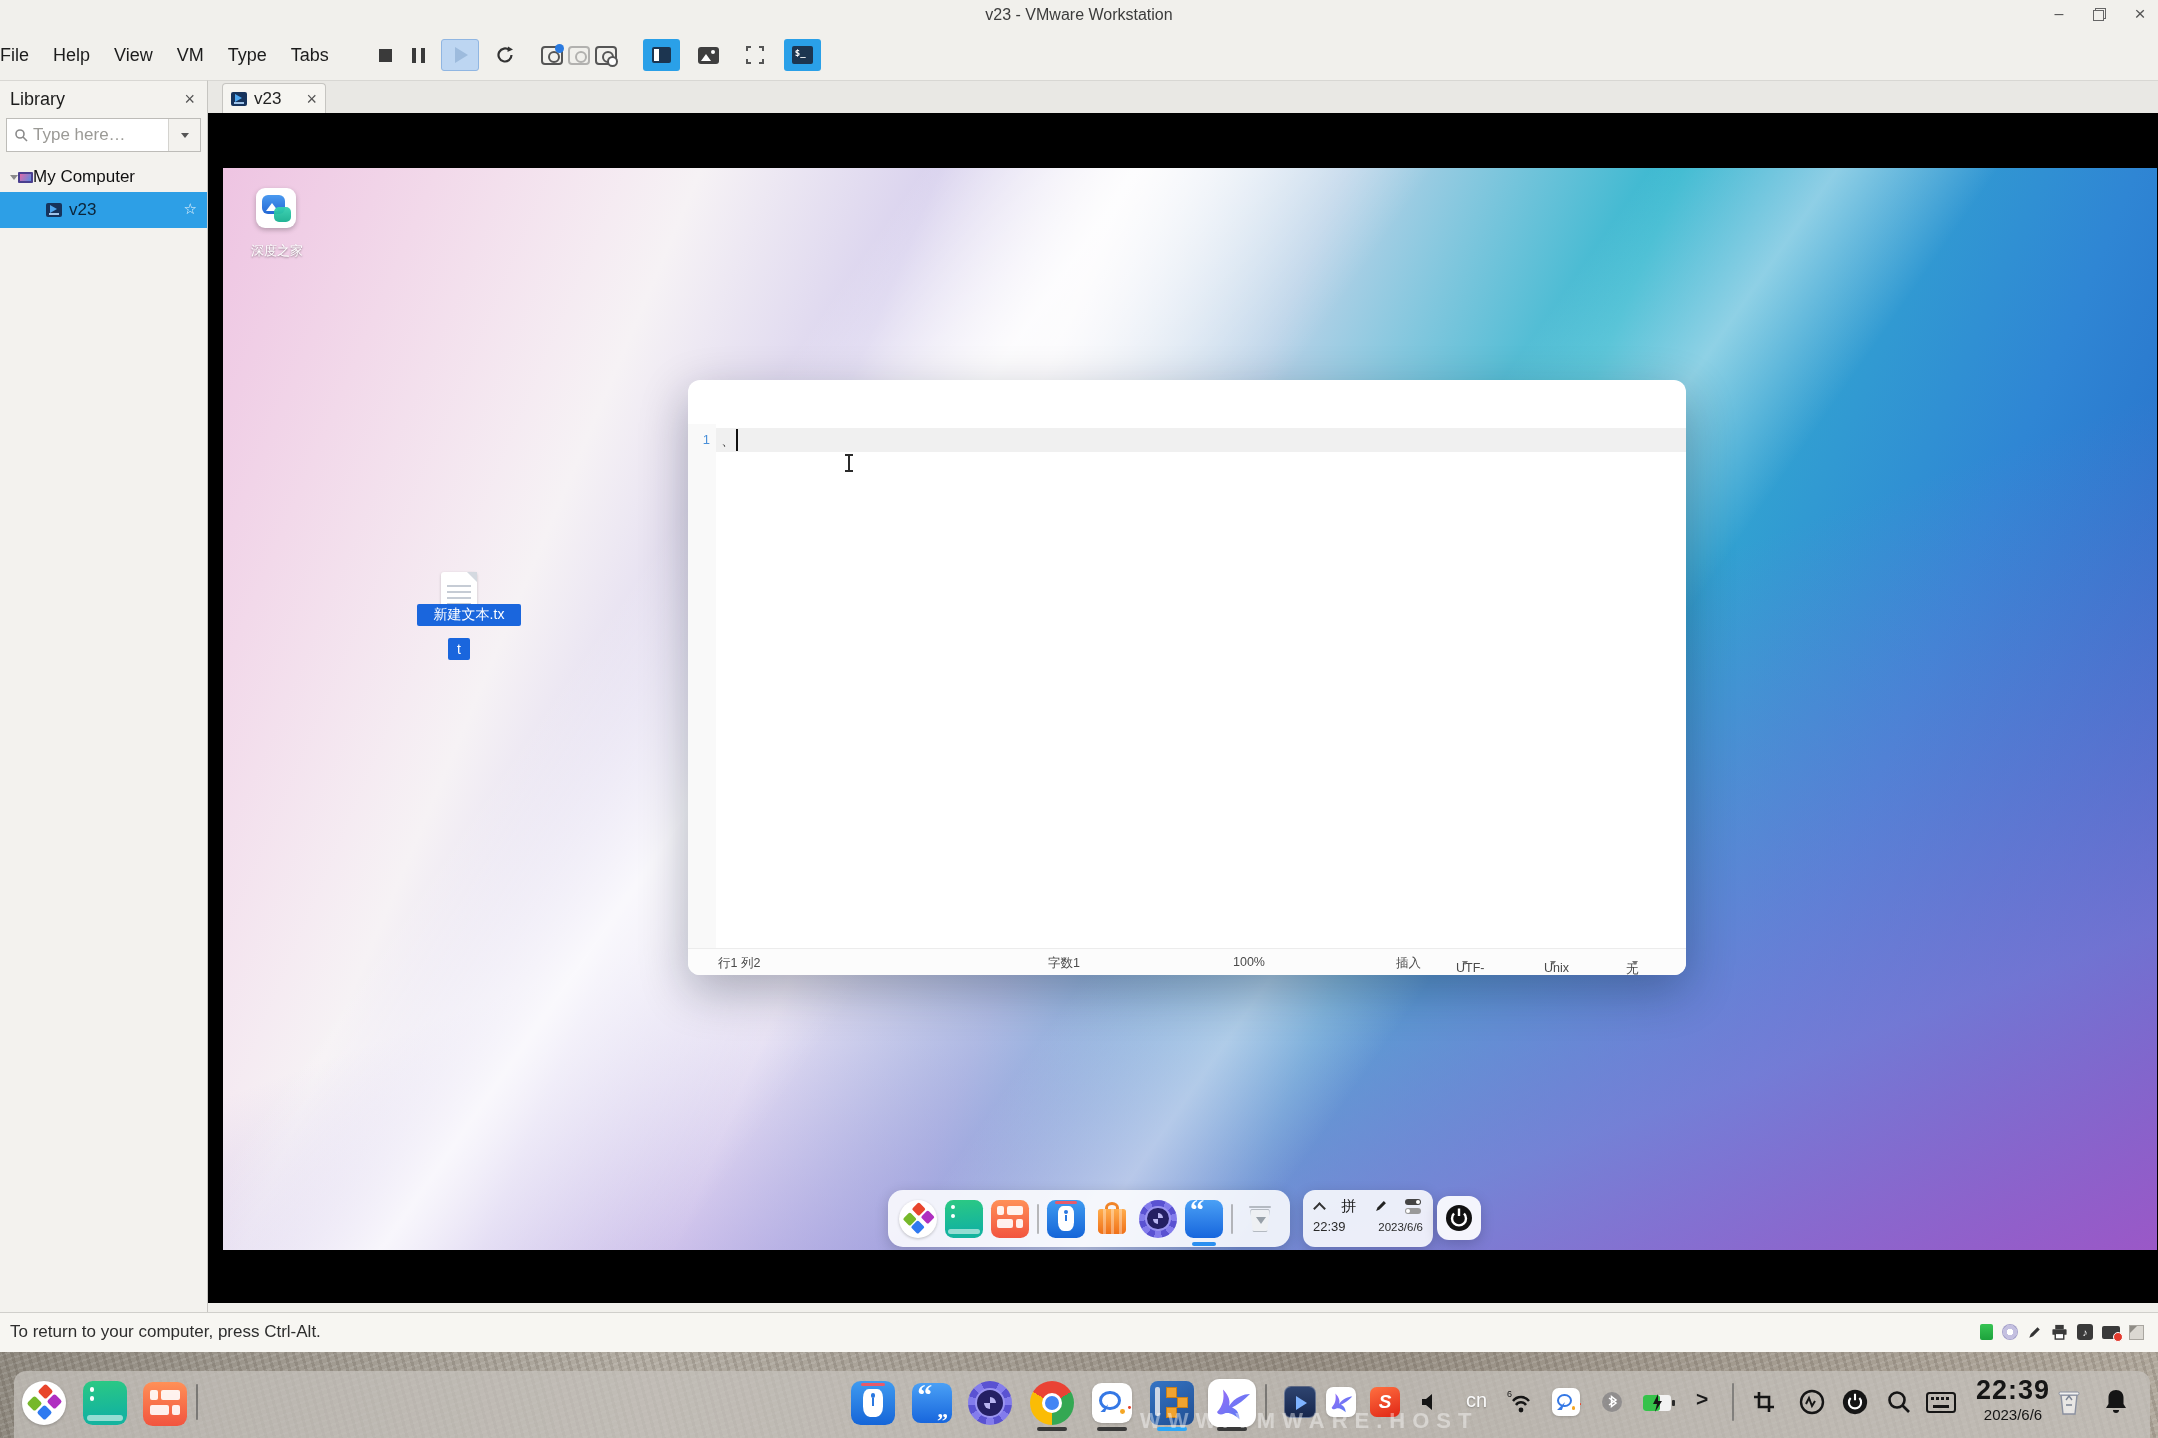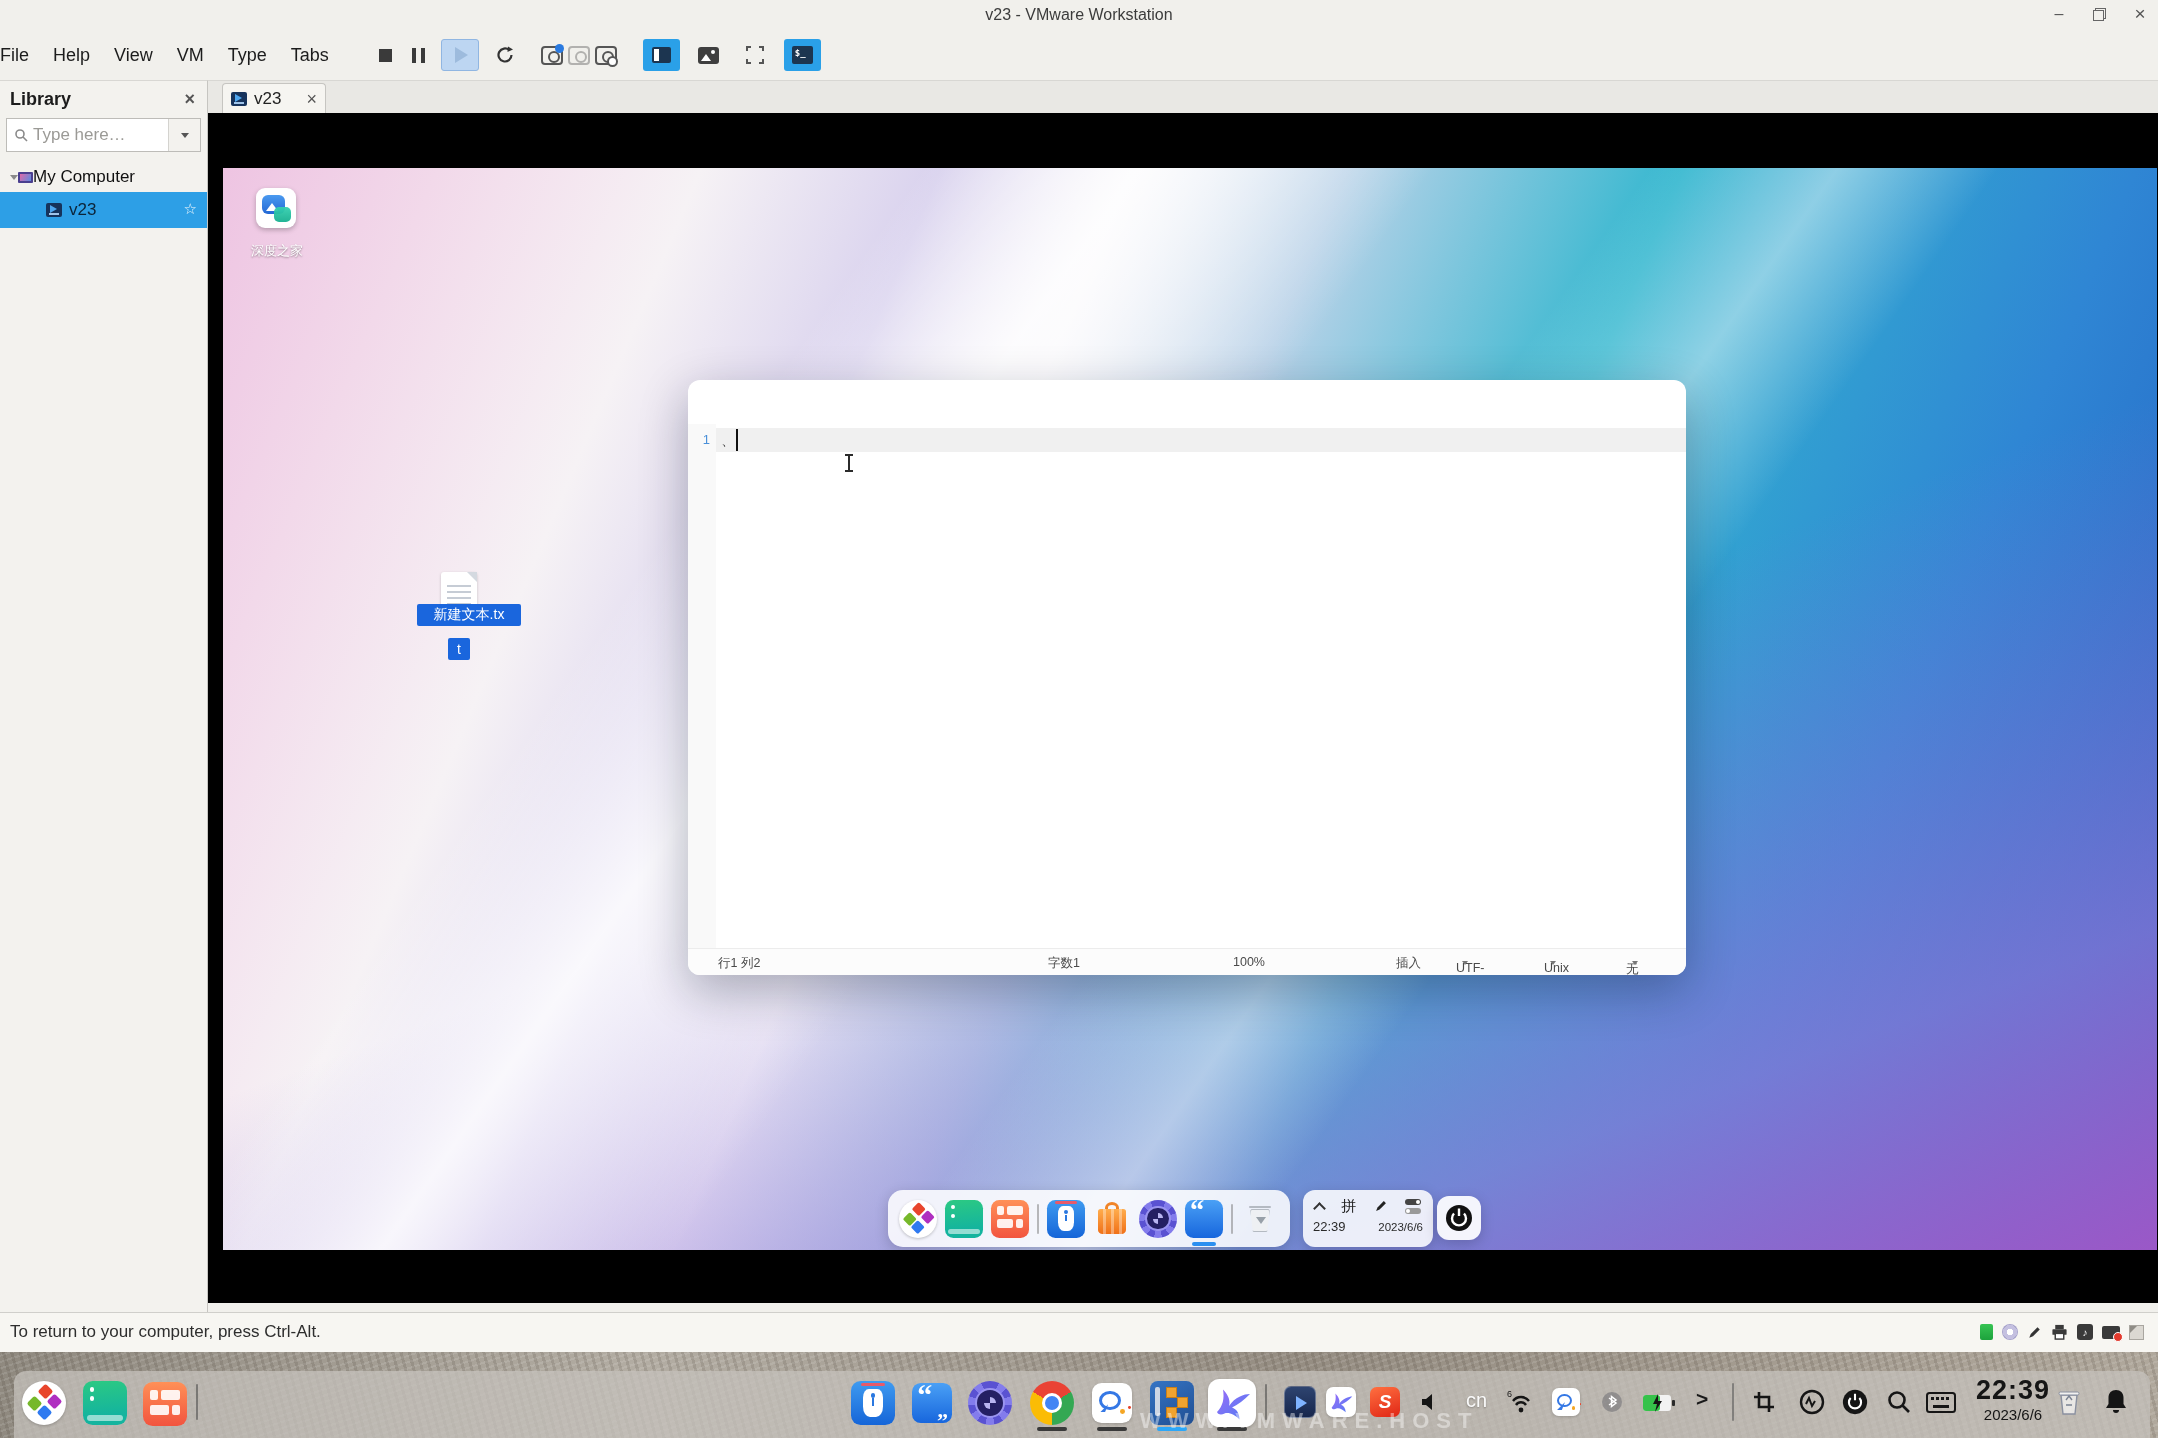--- a/index.html
+++ b/index.html
@@ -46,21 +46,21 @@
 .g-capture { position:relative; width:21px; height:17px; background:#3f3f3f; border-radius:3px; }
 .g-capture::before { content:""; position:absolute; left:3px; bottom:3px; width:0; height:0; border-left:5px solid transparent; border-right:5px solid transparent; border-bottom:7px solid #fff; }
 .g-capture::after { content:""; position:absolute; right:4px; top:3px; width:4px; height:4px; background:#fff; border-radius:50%; }
 .tb-full { margin-left:10px; }
 .tb-console { margin-left:10px; }
 .g-console { position:relative; width:21px; height:18px; background:#1c3550; border-radius:2px; }
 .g-console::before { content:"$_"; position:absolute; left:3px; top:2px; color:#fff; font:bold 9px "DejaVu Sans Mono", monospace; }
 
 
 #library { position:absolute; left:0; top:80px; width:208px; height:1232px; background:#f3f2ee; border-right:1px solid #c6c5c1; border-top:1px solid #d8d7d3; }
-.lib-head { display:flex; align-items:center; padding:8px 12px 6px 10px;font-weight:bold; }
+.lib-head { display:flex; align-items:center; padding:8px 12px 6px 10px; }
 .lib-title { font-size:18px; color:#1c1c1c; flex:1; }
 .x-glyph::before { content:"\00D7"; font-size:18px; color:#555; }
 .lib-search { margin:2px 6px; height:34px; background:#fff; border:1px solid #bdbcb8; display:flex; align-items:center; }
 .lib-search .ph { flex:1; font-size:17px; color:#9b9a96; }
 .lib-search .dd { width:32px; height:100%; border-left:1px solid #d4d3cf; background:#f3f2ee; display:flex; align-items:center; justify-content:center; }
 .tri-down { width:0; height:0; border:4px solid transparent; border-top:5px solid #555; margin-top:4px; }
 .tree { margin-top:10px; }
 .row-computer { display:flex; align-items:center; gap:0; padding:5px 8px 5px 10px; font-size:17px; color:#111; }
 .expander { width:0; height:0; border:4px solid transparent; border-top:5px solid #8a8a8a; margin-top:4px; }
 .ic-monitor { width:15px; height:11px; background:#4a3f8f; border-radius:1px; position:relative; }

